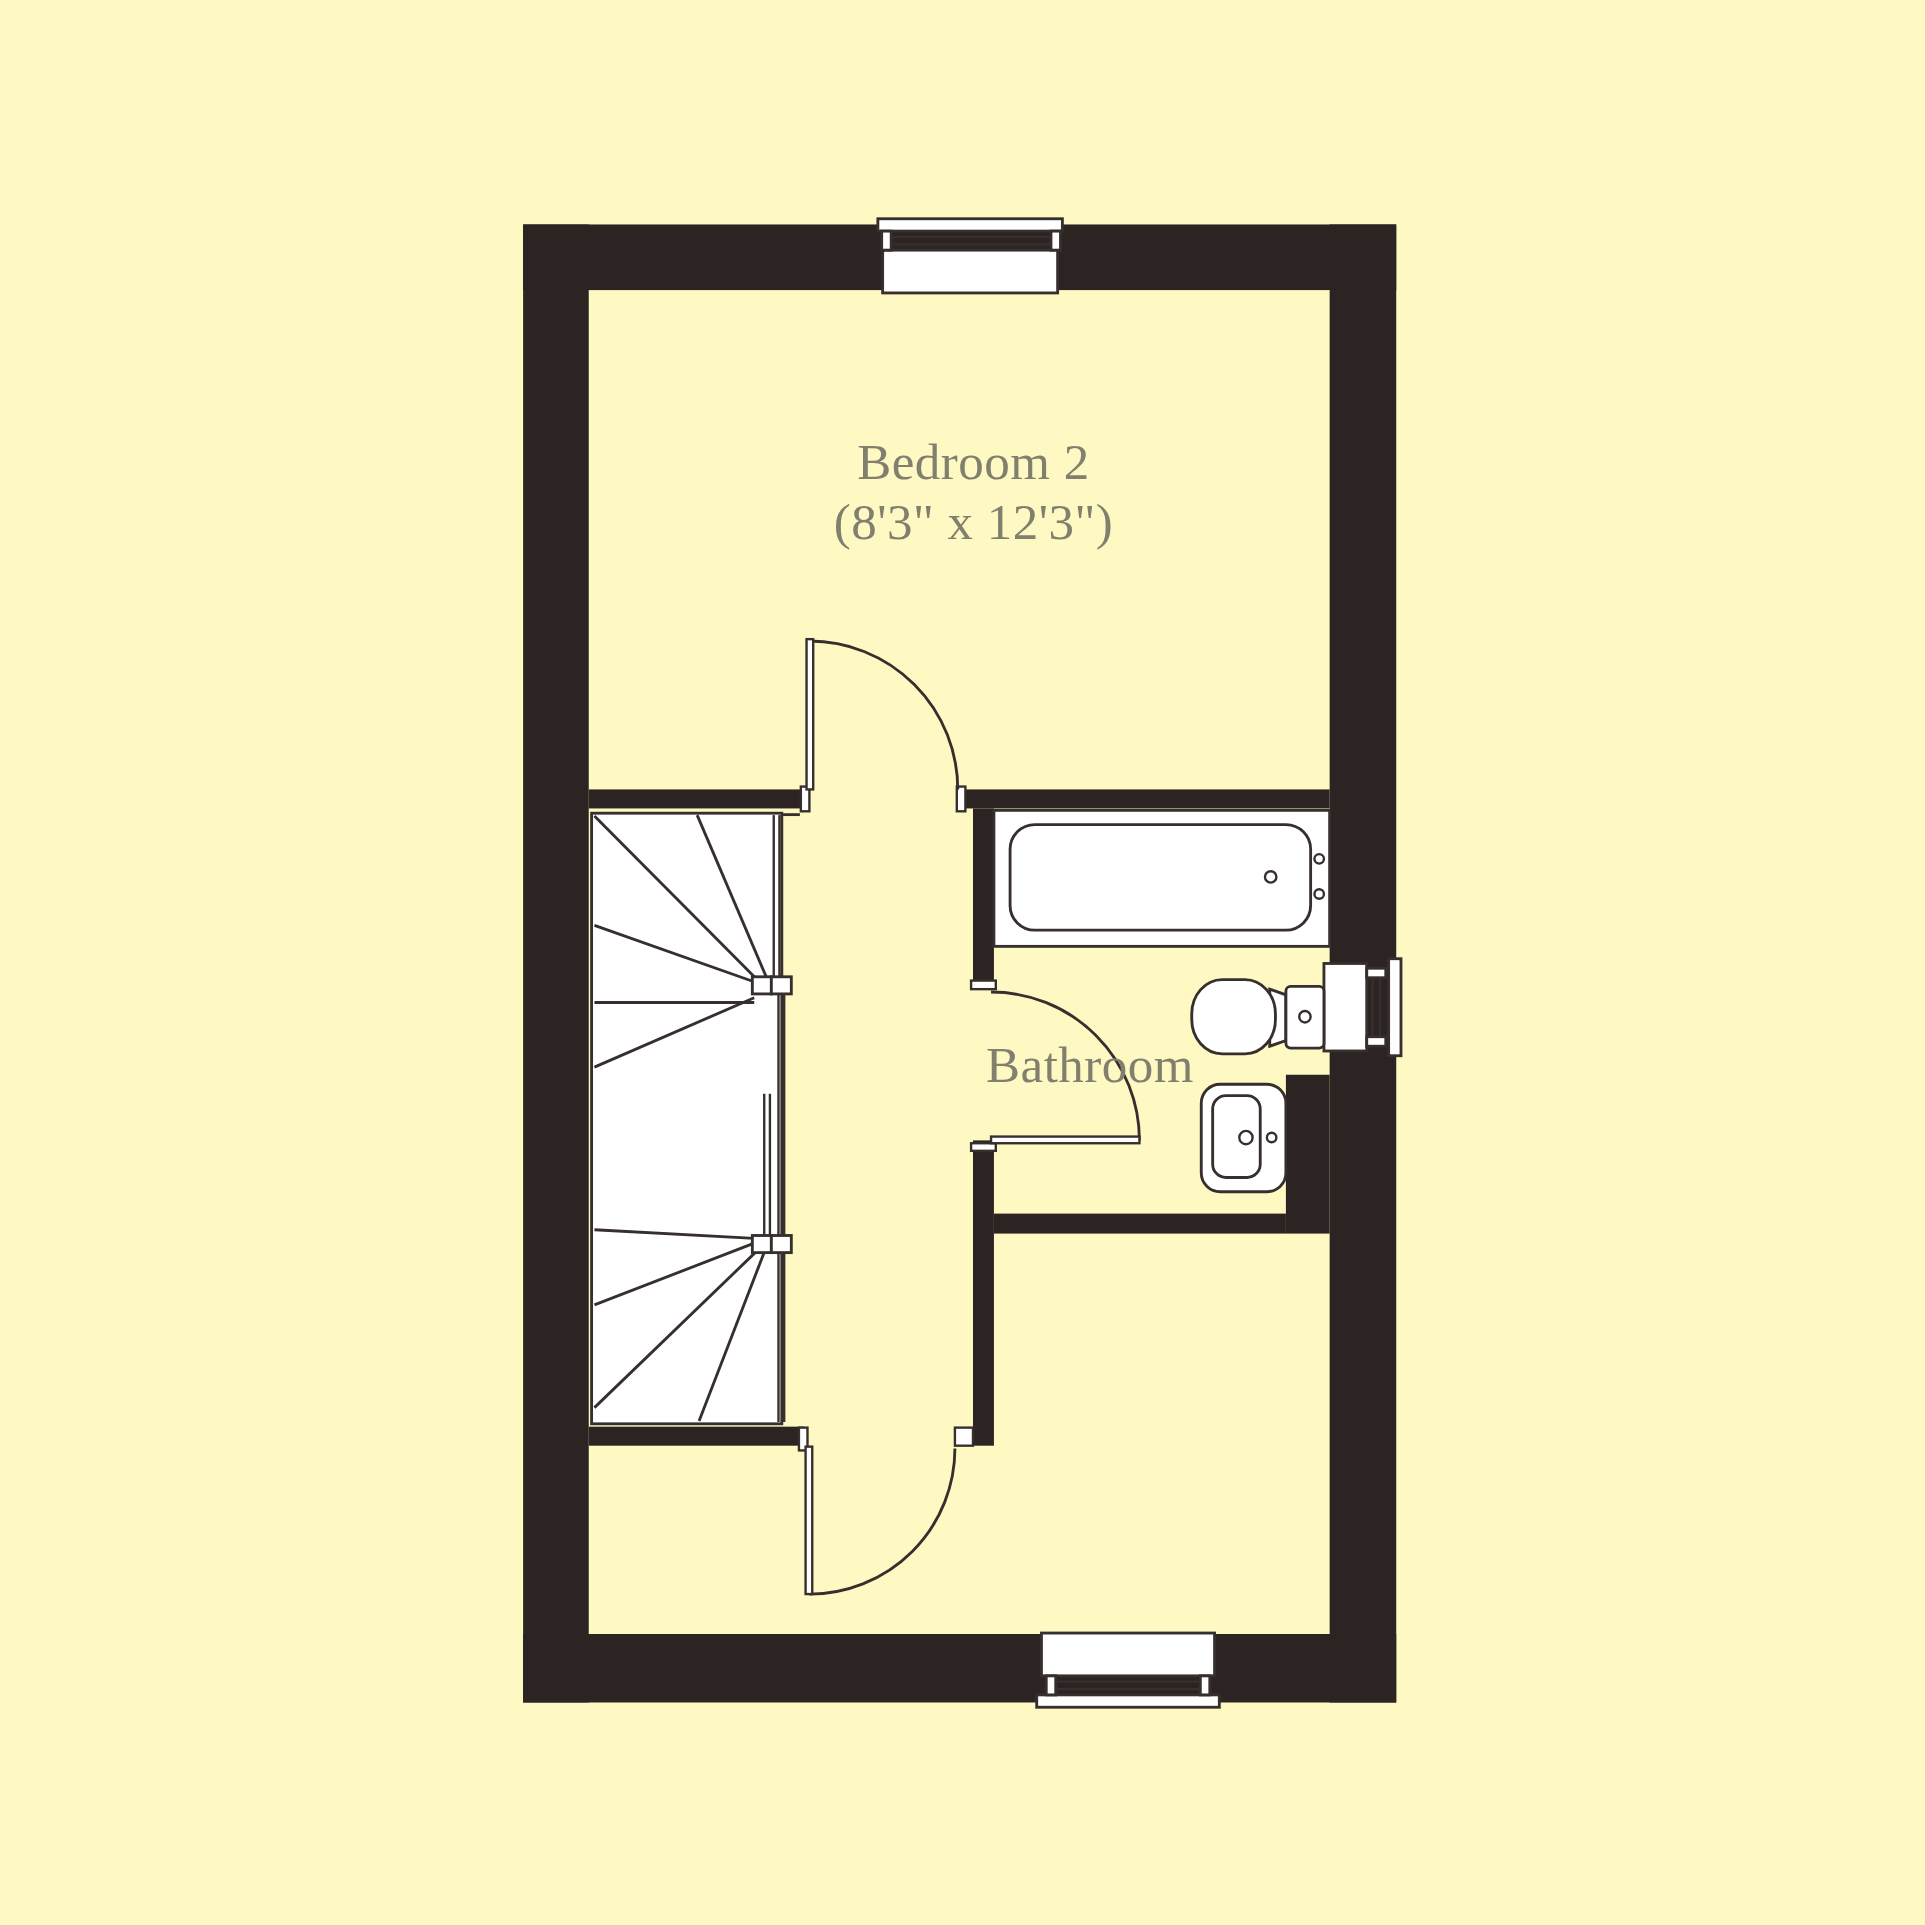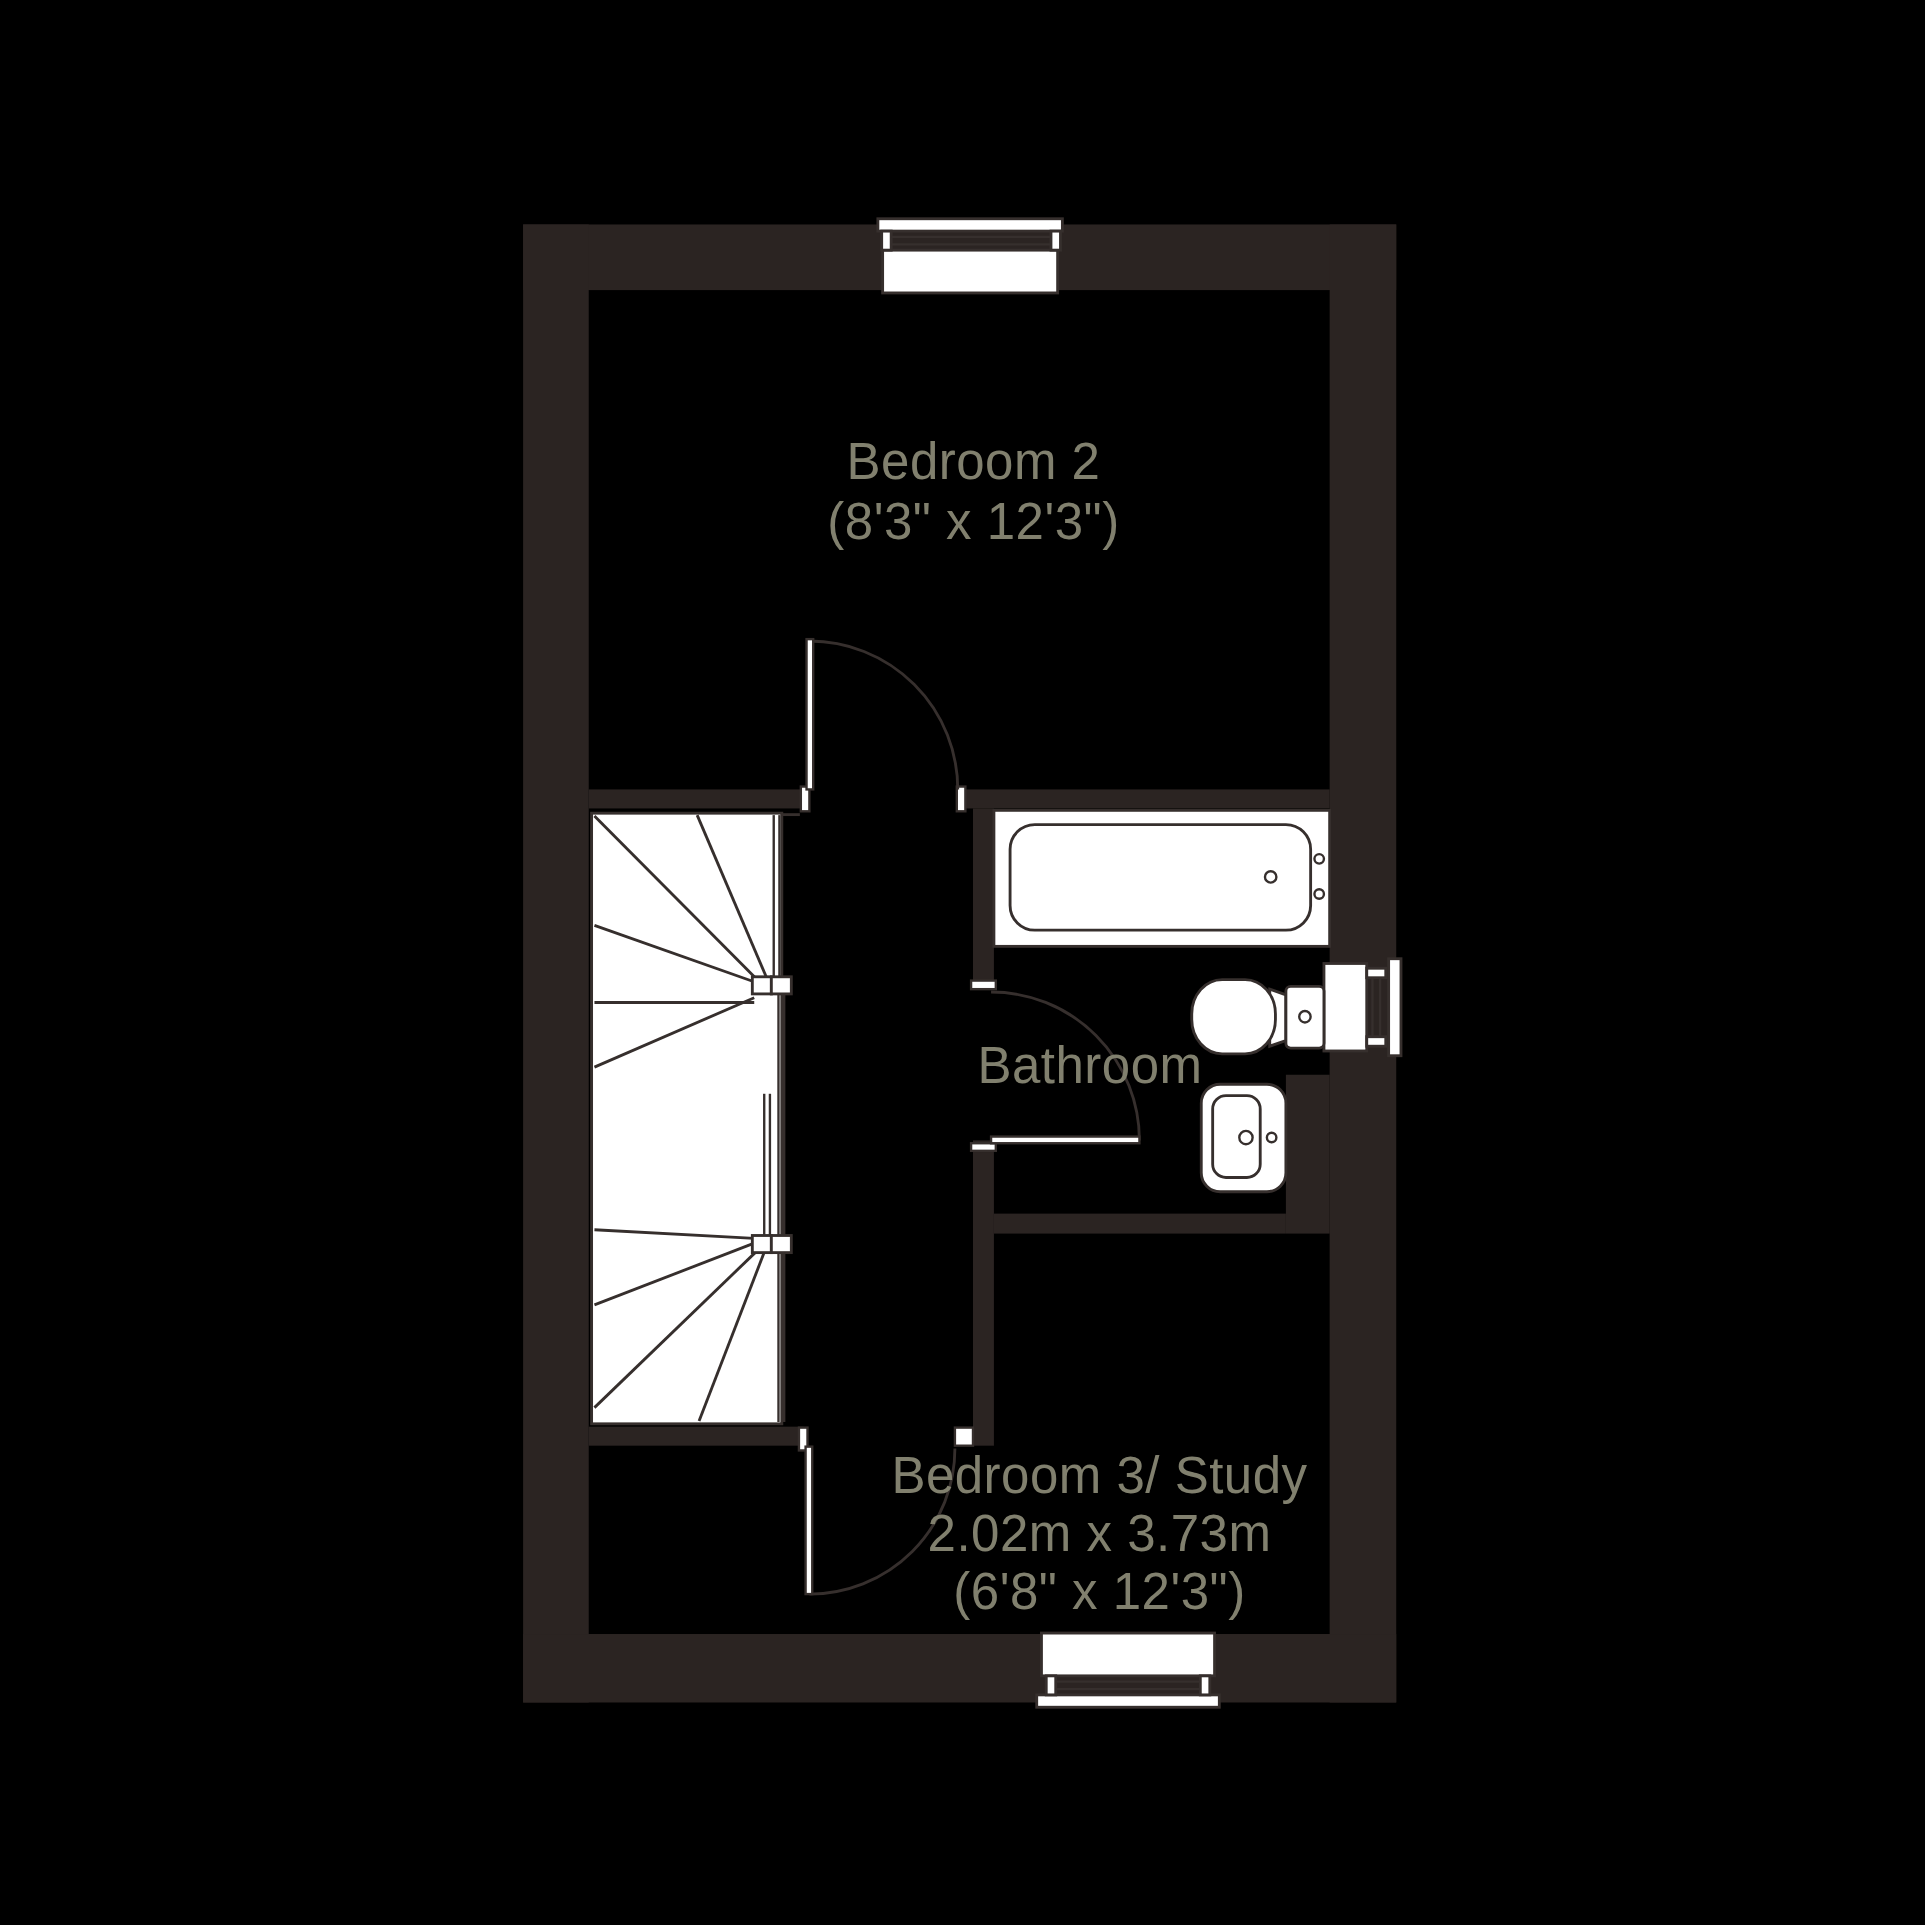--- a/index.html
+++ b/index.html
@@ -1,20 +1,20 @@
 <!DOCTYPE html>
 <html style="font-size:15px"><head>
 <meta charset="utf-8">
 <style>
   html,body{margin:0;padding:0;background:#ffffff;}
   .canvas{
     position:relative;
     width:1926px;height:1926px;
-    background:#000000;
-    font-family:Liberation Sans, sans-serif;
+    background:#fef9c3;
+    font-family:Liberation Serif, serif;
     overflow:hidden;
   }
   .plan-svg{position:absolute;left:0;top:0;}
   .room-label{
     position:absolute;
     color:#81806e;
     text-align:center;
     font-size:51px;
     letter-spacing:0.5px;
     white-space:nowrap;
@@ -160,20 +160,15 @@
 
   <div id="label-bedroom2" class="room-label">
     <span class="line">Bedroom 2</span>
     <span class="line">(8'3" x 12'3")</span>
   </div>
 
   <div id="label-bathroom" class="room-label">
     <span class="line">Bathroom</span>
   </div>
 
-  <div id="label-bedroom3" class="room-label">
-    <span class="line">Bedroom 3/ Study</span>
-    <span class="line">2.02m x 3.73m</span>
-    <span class="line">(6'8" x 12'3")</span>
-  </div>
 
 </div>
 
 
 </body></html>

